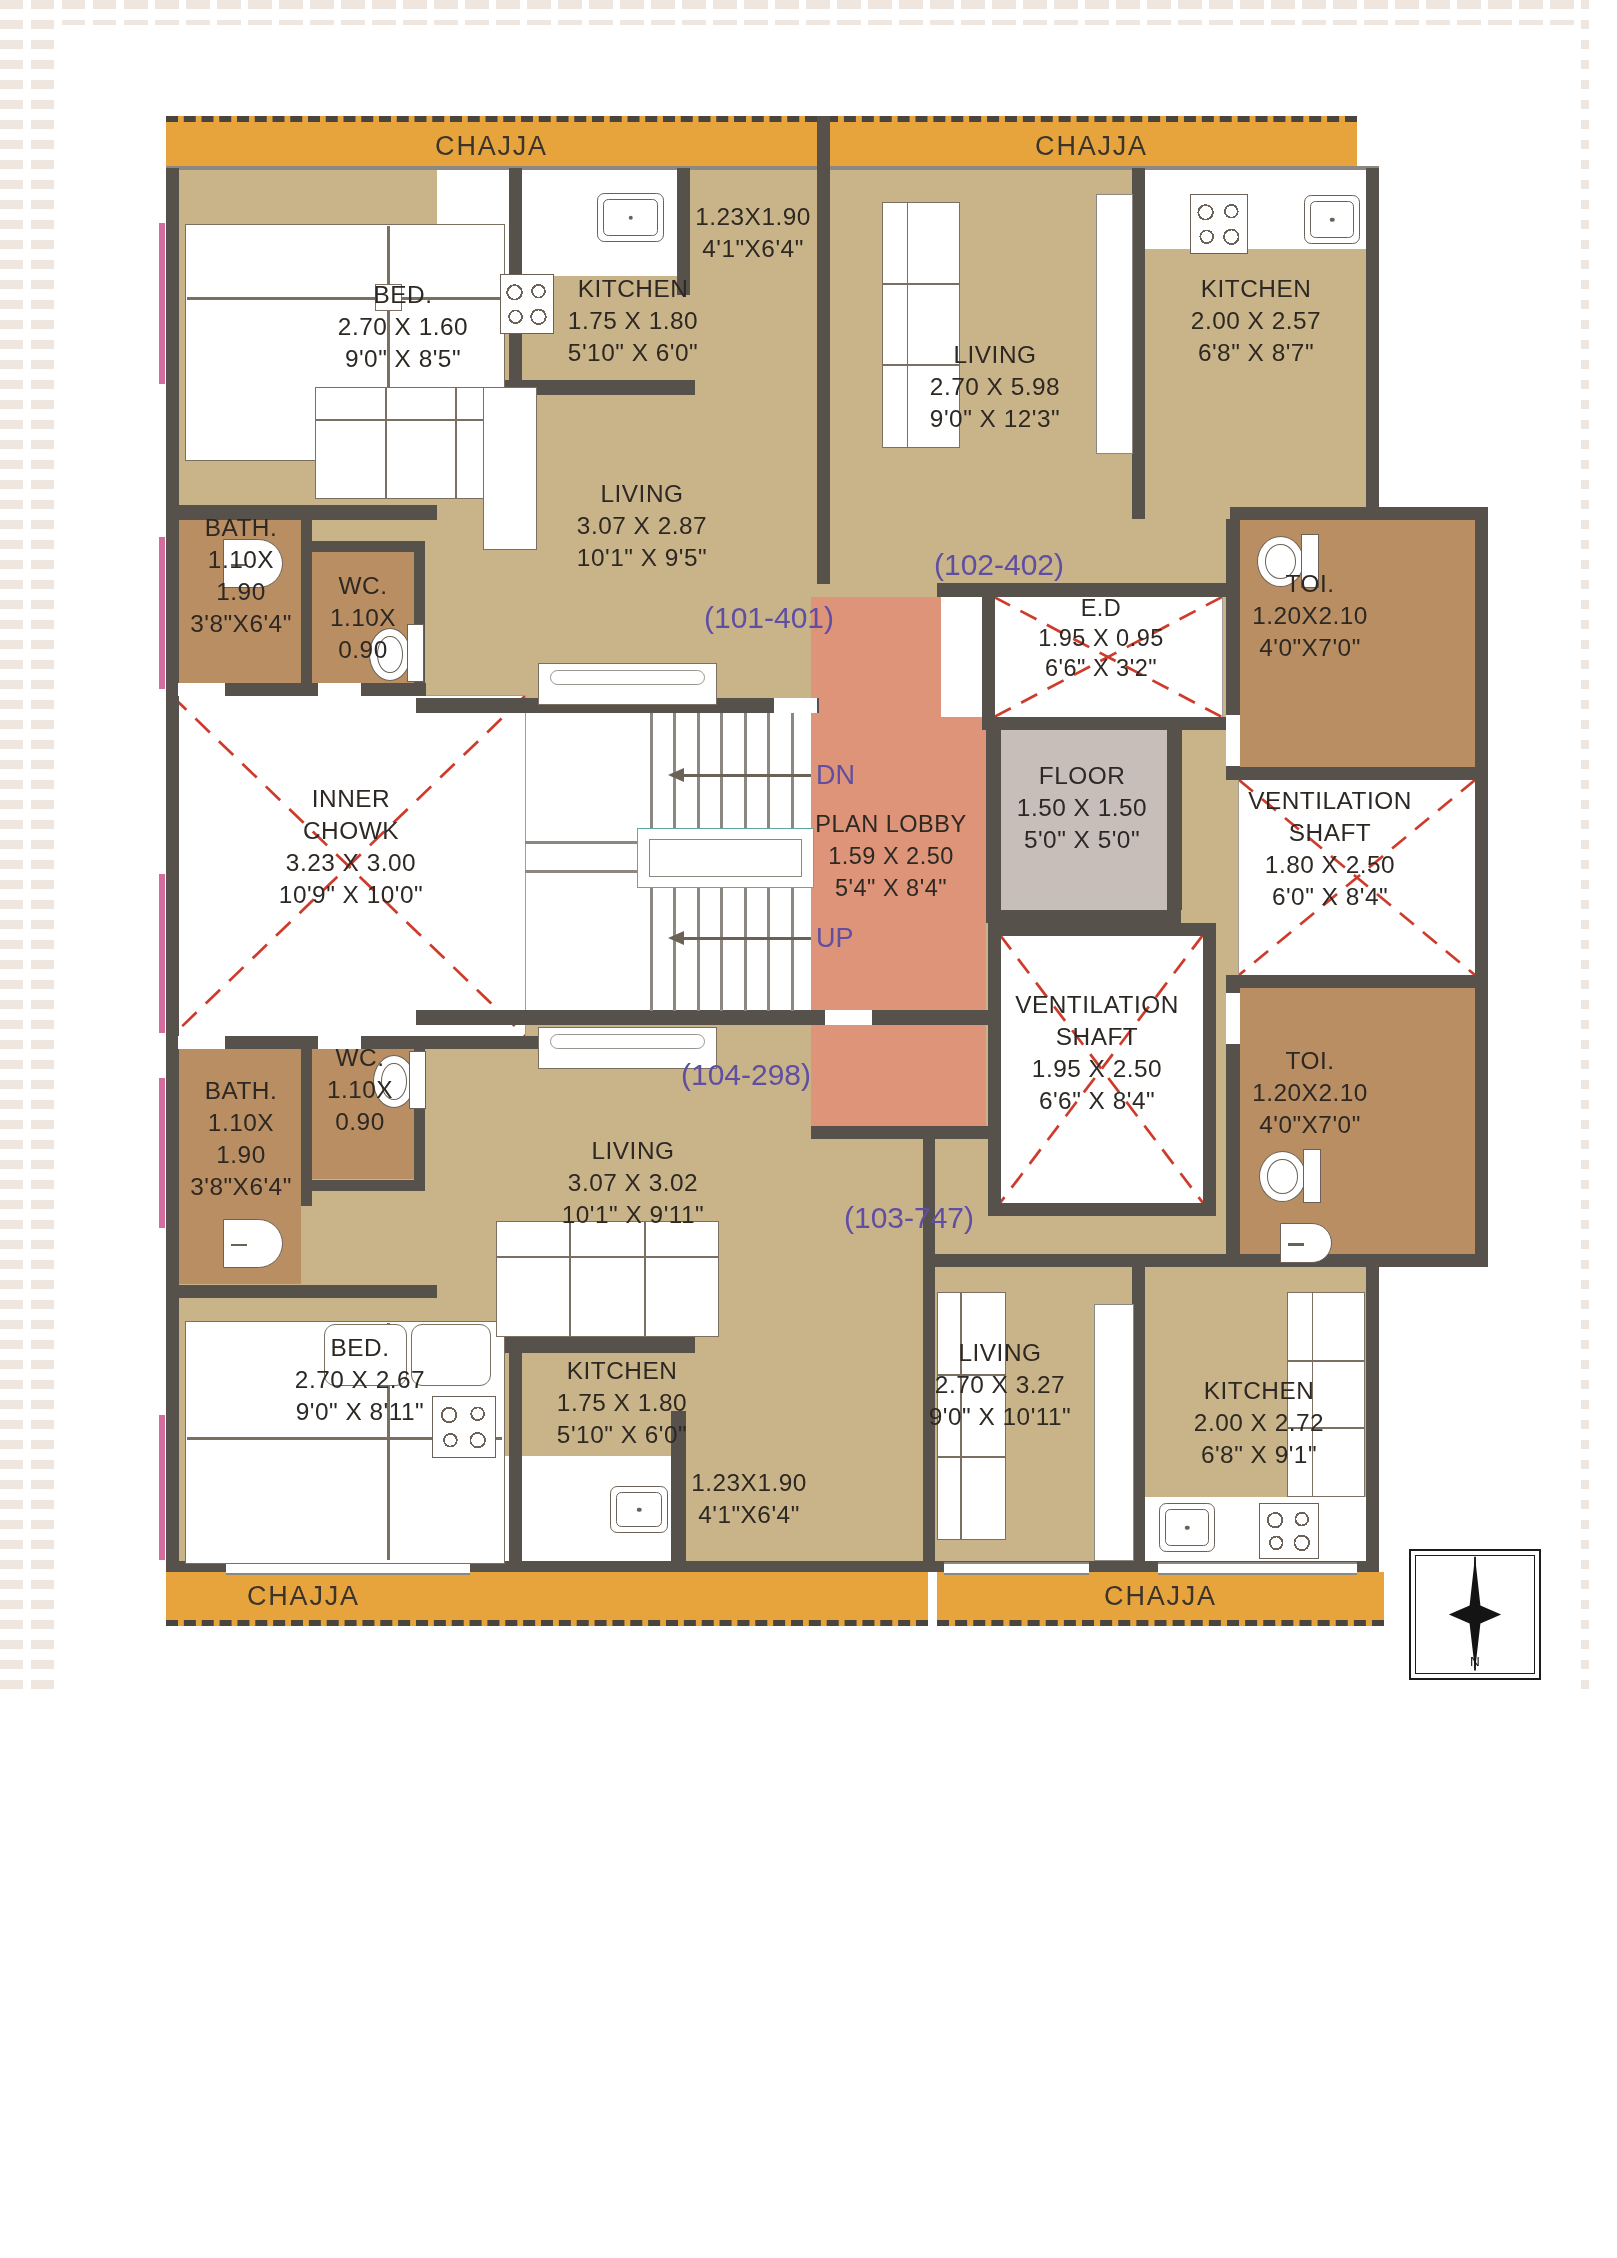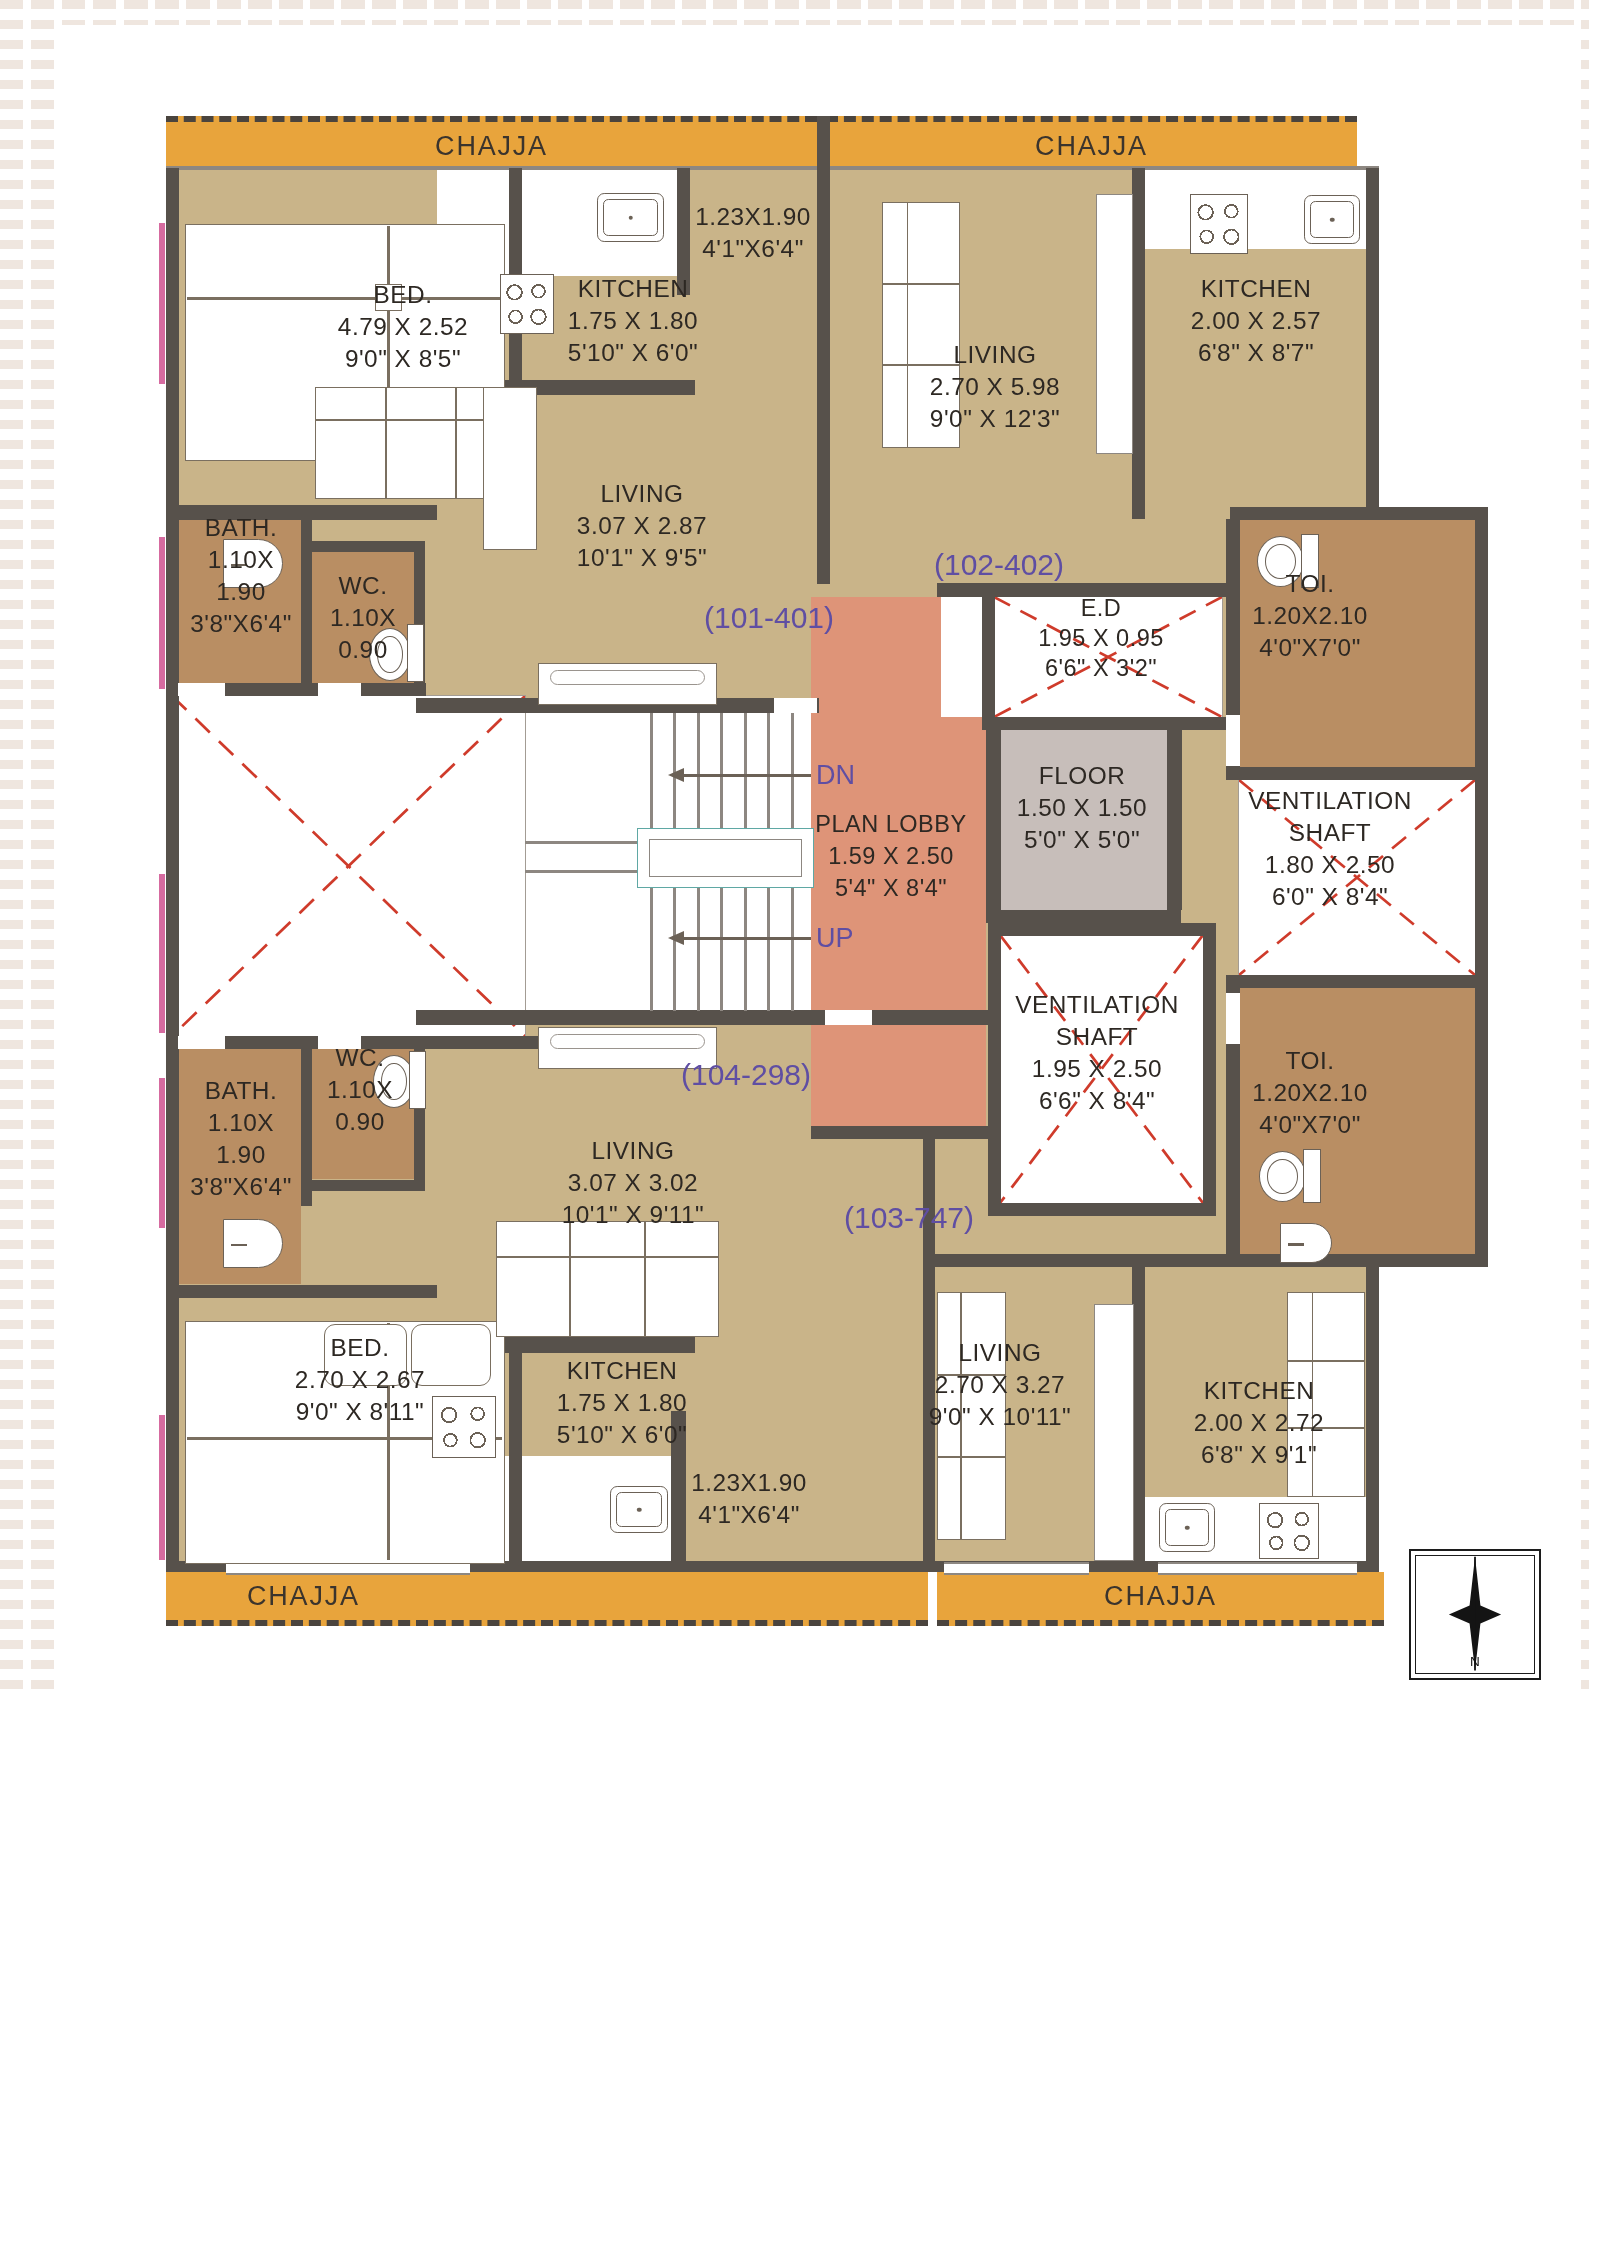--- a/index.html
+++ b/index.html
@@ -267,21 +267,21 @@
       <i class="dv" style="left:23.5px;top:0;width:1.8px;height:100%;"></i>
   </div>
   <div class="sink" style="left:1159px;top:1503px;width:54px;height:47px;"></div>
   <div class="stove" style="left:1259px;top:1503px;width:58px;height:54px;"></div>
   <div class="pot-bowl" style="left:1259px;top:1151px;width:45px;height:49px;"></div>
   <div class="pot-tank" style="left:1303px;top:1149px;width:16.3px;height:52px;"></div>
   <div class="basin" style="left:1280px;top:1223px;width:50px;height:38px;"></div>
 
   <div class="lbl" style="left:403px;top:279px;">
       <div>BED.</div>
-      <div>4.79 X 2.52</div>
+      <div>2.70 X 1.60</div>
       <div>9'0" X 8'5"</div>
     </div>
   <div class="lbl" style="left:633px;top:273px;">
       <div>KITCHEN</div>
       <div>1.75 X 1.80</div>
       <div>5'10" X 6'0"</div>
     </div>
   <div class="lbl" style="left:753px;top:201px;">
       <div>1.23X1.90</div>
       <div>4'1"X6'4"</div>
@@ -294,20 +294,26 @@
   <div class="lbl" style="left:241px;top:512px;">
       <div>BATH.</div>
       <div>1.10X</div>
       <div>1.90</div>
       <div>3'8"X6'4"</div>
     </div>
   <div class="lbl" style="left:363px;top:570px;">
       <div>WC.</div>
       <div>1.10X</div>
       <div>0.90</div>
+    </div>
+  <div class="lbl" style="left:351px;top:783px;">
+      <div>INNER</div>
+      <div>CHOWK</div>
+      <div>3.23 X 3.00</div>
+      <div>10'9" X 10'0"</div>
     </div>
   <div class="lbl" style="left:891px;top:808px;font-size:23.5px;">
       <div>PLAN LOBBY</div>
       <div>1.59 X 2.50</div>
       <div>5'4" X 8'4"</div>
     </div>
   <div class="lbl" style="left:1082px;top:760px;">
       <div>FLOOR</div>
       <div>1.50 X 1.50</div>
       <div>5'0" X 5'0"</div>

